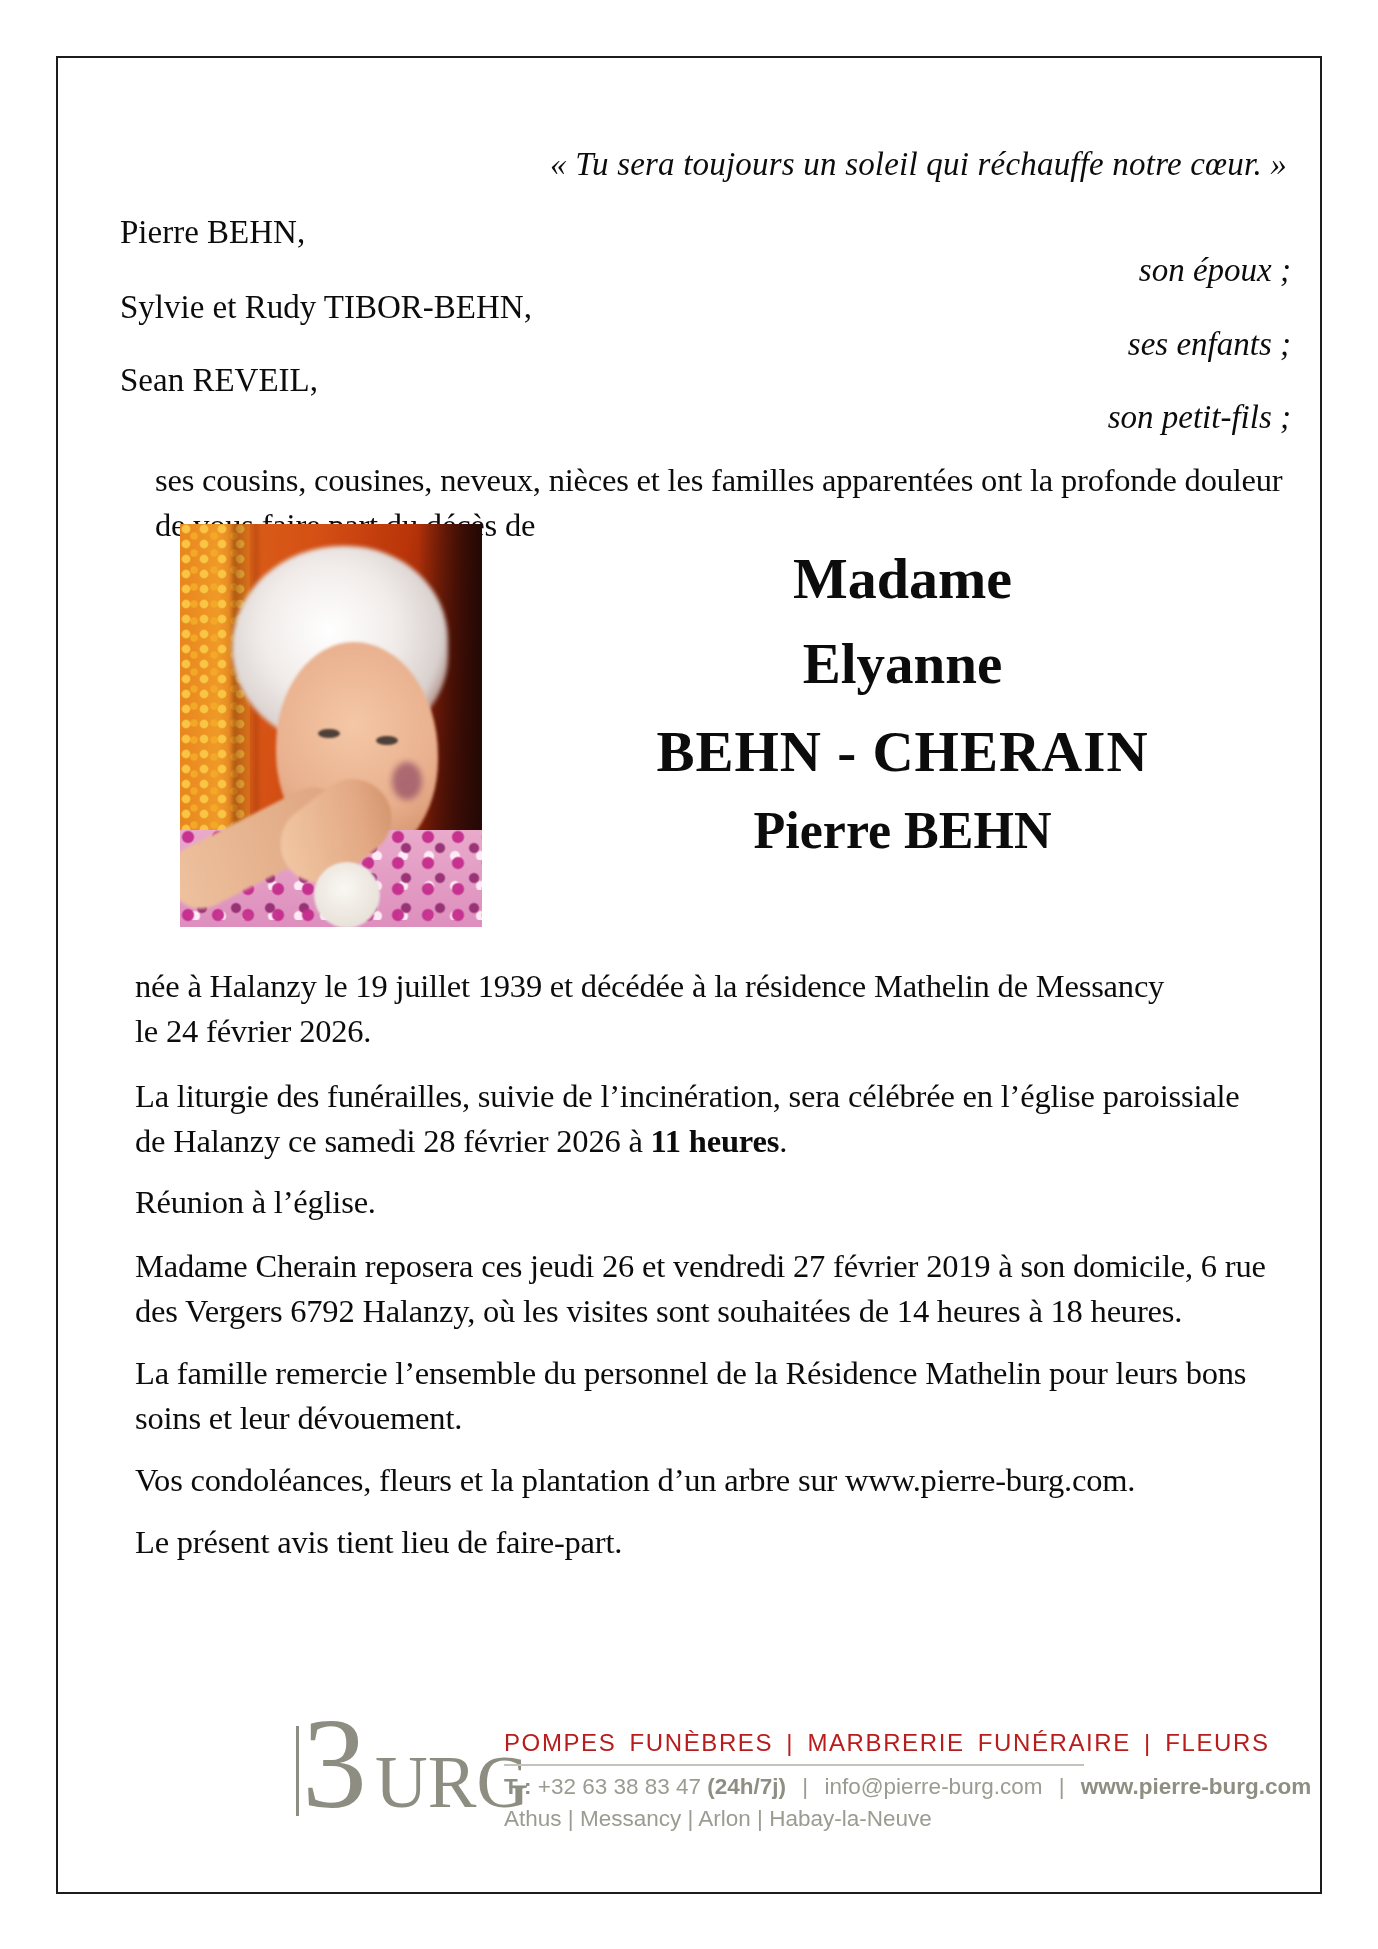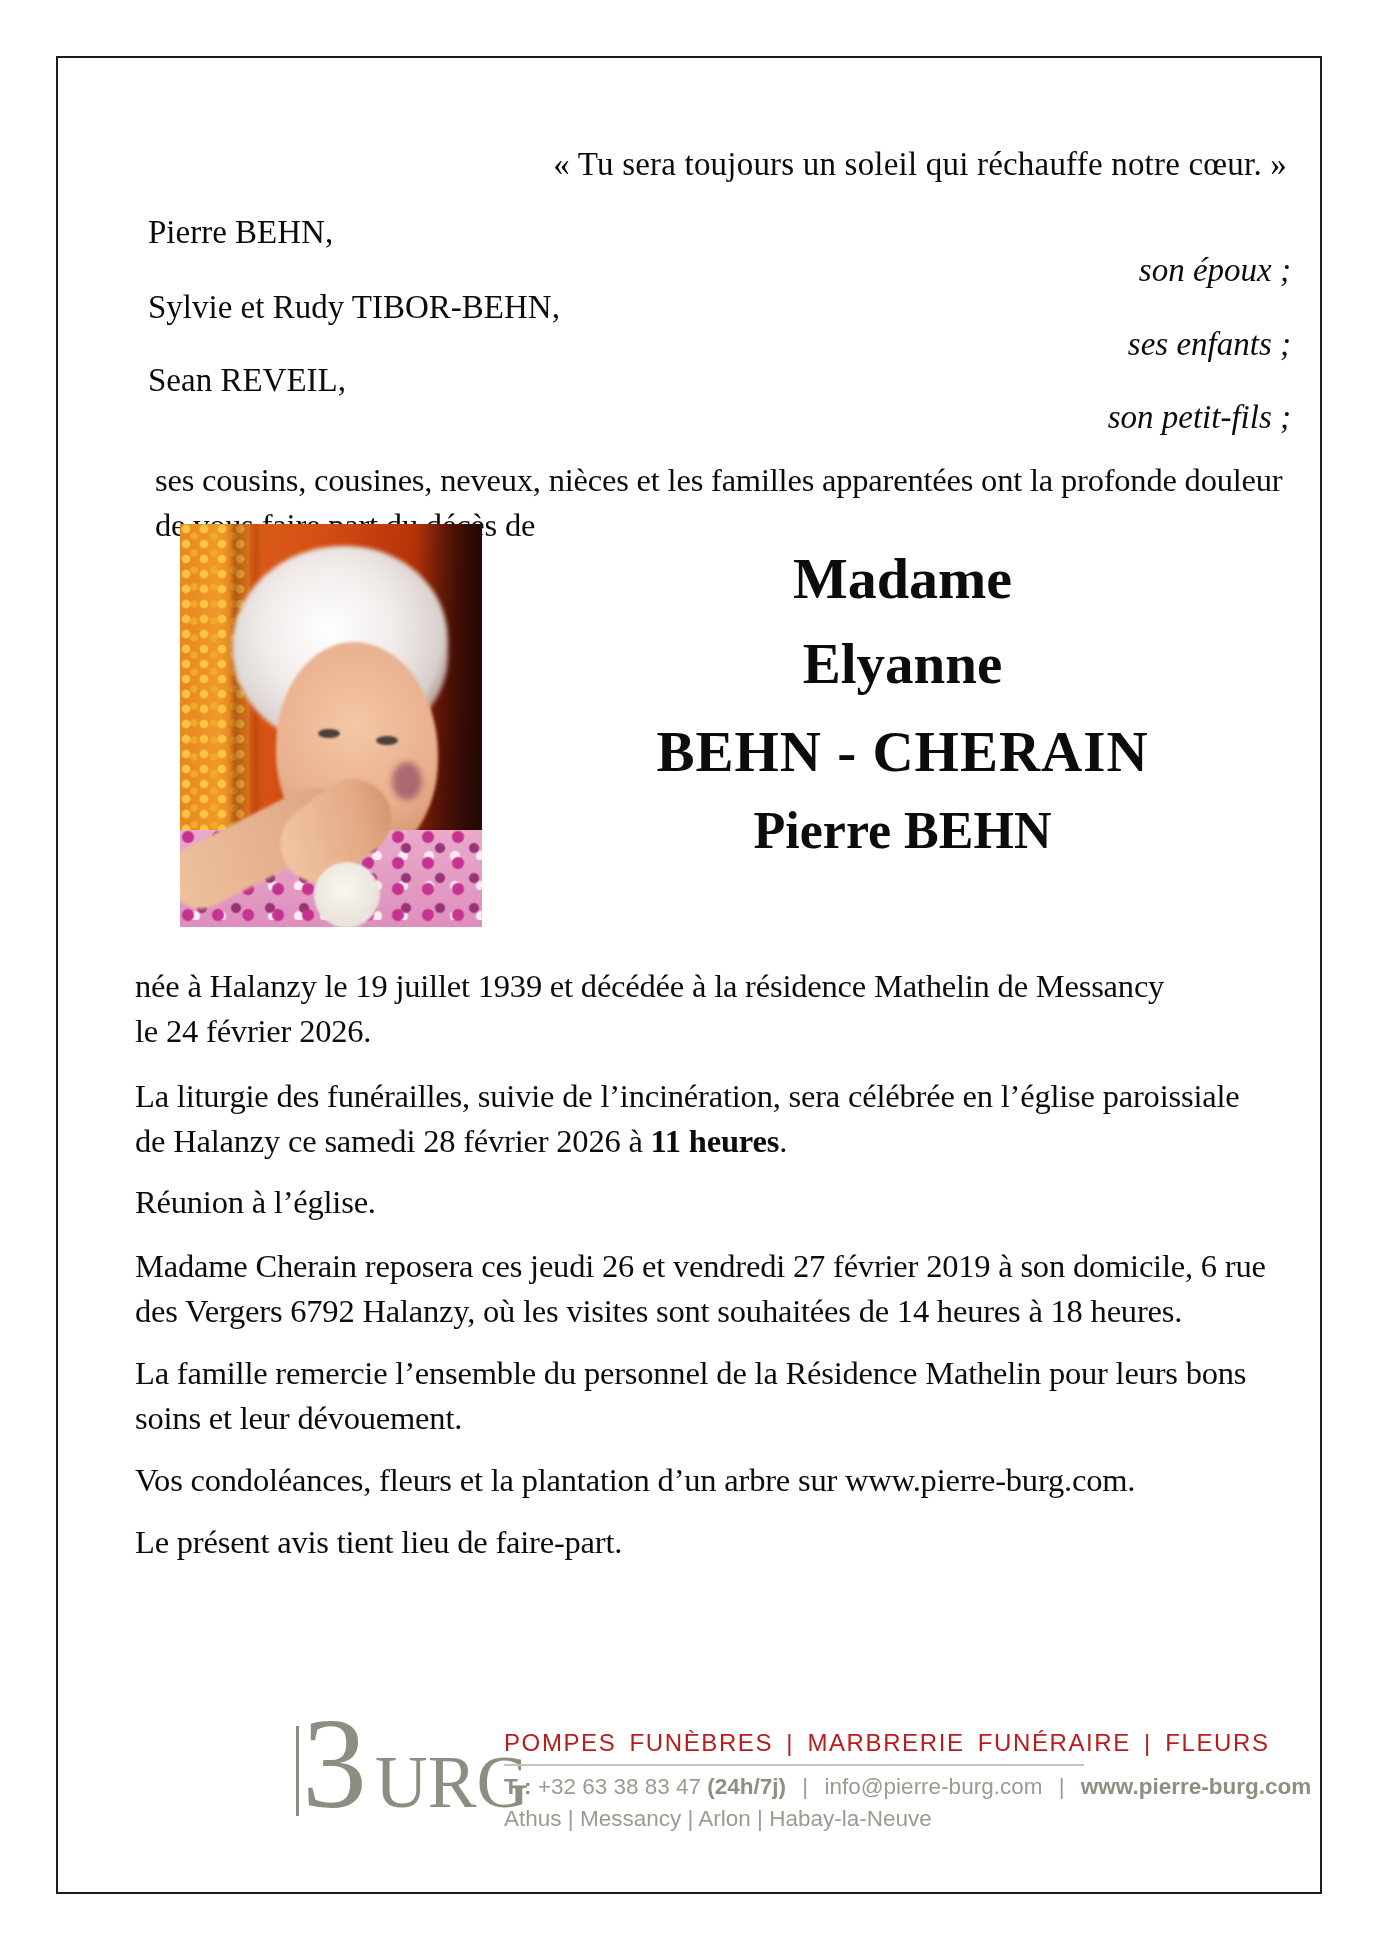--- a/index.html
+++ b/index.html
@@ -14,23 +14,23 @@
   .sheet{
     position:absolute;left:56px;top:56px;
     width:1266px;height:1838px;
     border:2px solid #1c1c1c;
     box-sizing:border-box;
     background:#ffffff;
   }
   .line{white-space:nowrap;}
   .quote{
     position:absolute;top:88px;right:33px;
-    font-size:33px;letter-spacing:.2px;
-  }
-  .rel-name{position:absolute;left:90px;font-size:33px;}
+    font-size:33px;font-style:italic;letter-spacing:.2px;
+  }
+  .rel-name{position:absolute;left:62px;font-size:33px;}
   .rel-label{position:absolute;right:29px;font-size:33px;font-style:italic;}
   .name-1{top:156px}.label-1{top:194px}
   .name-2{top:231px}.label-2{top:268px}
   .name-3{top:304px}.label-3{top:341px}
   .para{position:absolute;left:77px;font-size:32.5px;line-height:45px;letter-spacing:-.2px;}
   .cousins{top:400px;margin-left:20px;}
   .p-birth{top:906px;}
   .p-liturgy{top:1016px;}
   .p-meeting{top:1122px;}
   .p-repose{top:1186px;}

